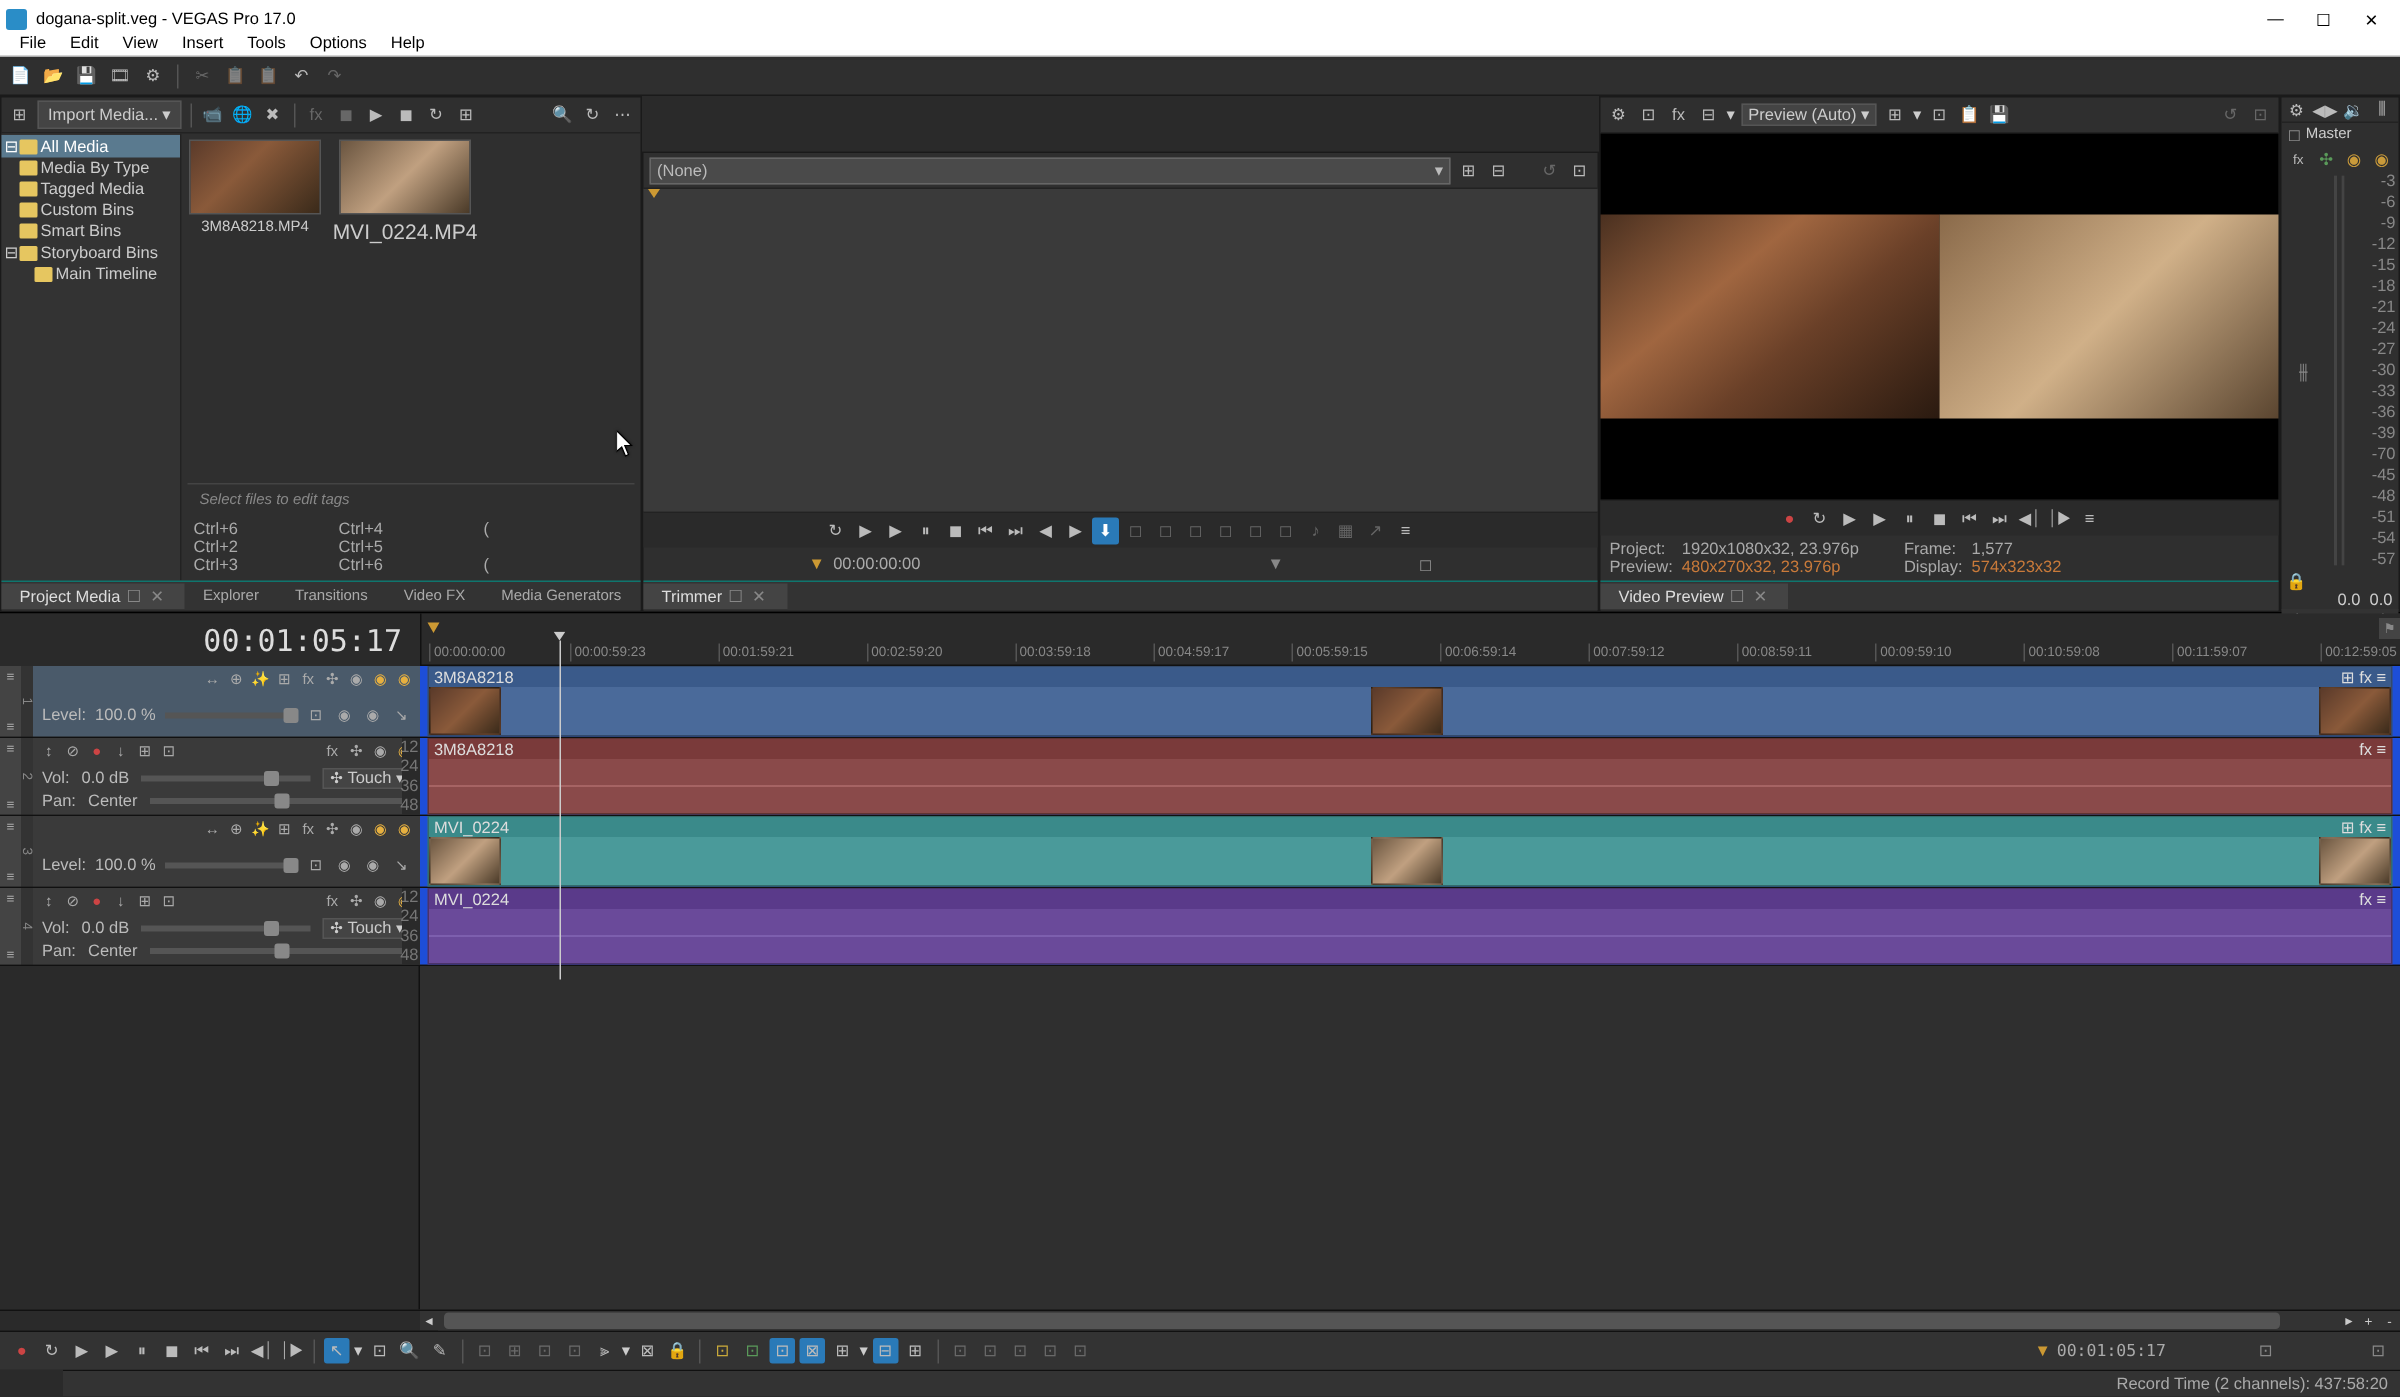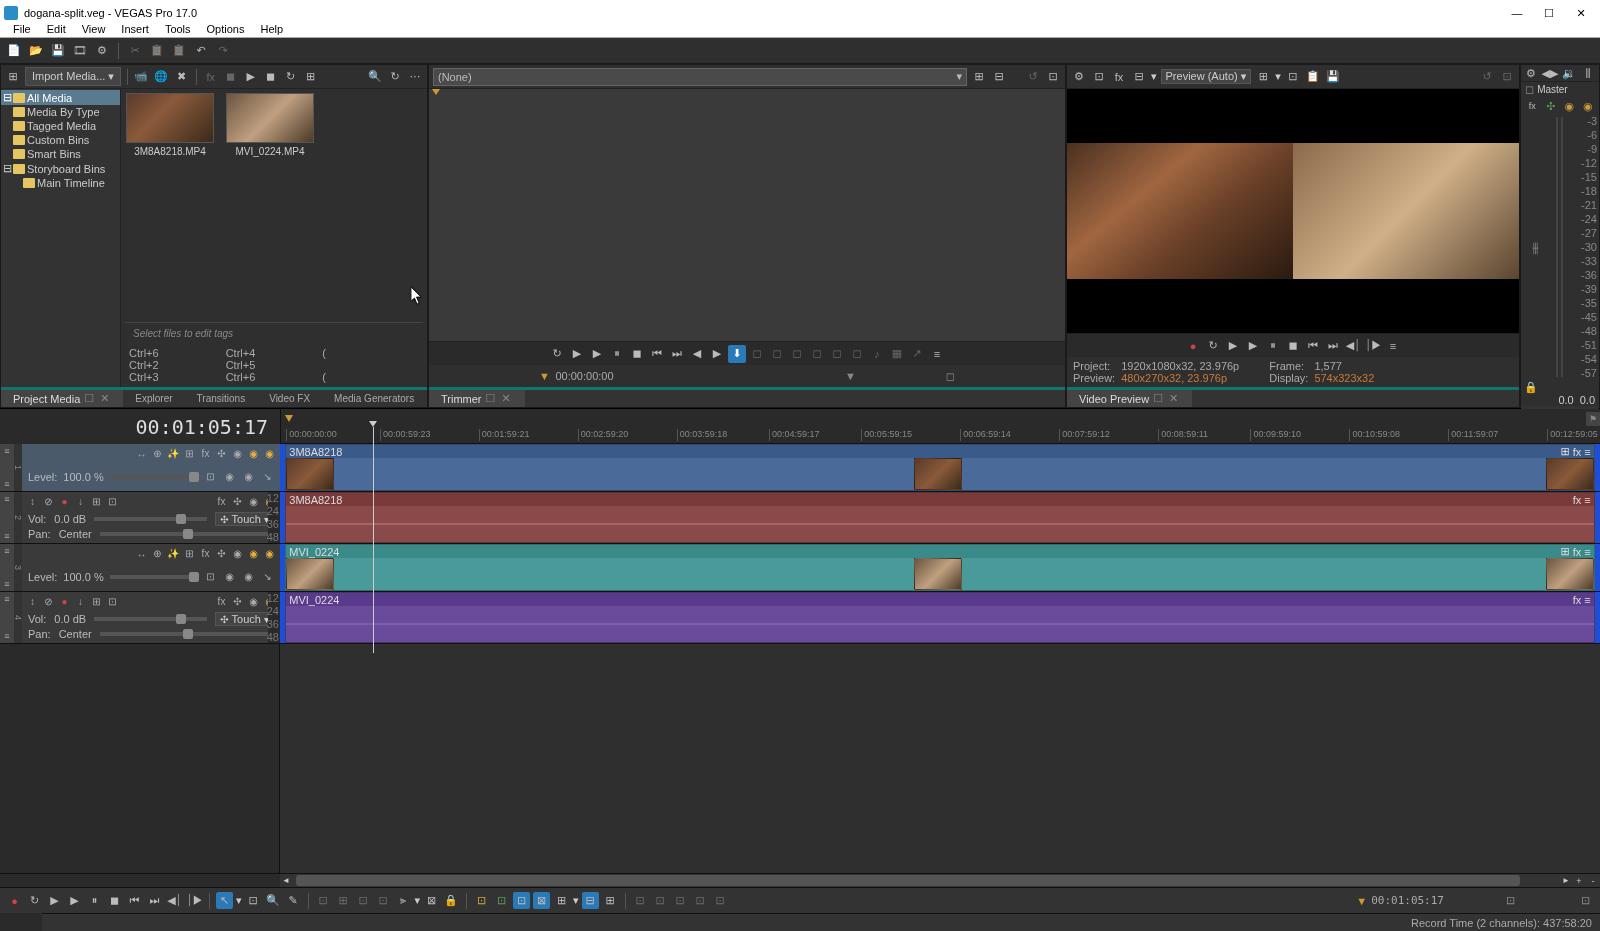--- a/index.html
+++ b/index.html
@@ -23,41 +23,41 @@
 .tree-item { padding: 1px 2px; display: flex; align-items: center; gap: 2px; cursor: pointer; }
 .tree-item.selected { background: #5a7a8f; color: #fff; }
 .folder-ico { width: 12px; height: 10px; background: #e6c660; display: inline-block; border-radius: 1px; }
 .media-content { flex: 1; display: flex; flex-direction: column; }
 .thumbs-row { display: flex; padding: 4px; gap: 10px; }
 .media-thumb { width: 90px; display: flex; flex-direction: column; align-items: center; gap: 3px; cursor: pointer; }
 .thumb-img { width: 88px; height: 50px; background: linear-gradient(135deg,#5a3a2a 0%,#8a5a3a 40%,#3a2a1a 100%); border: 1px solid #555; }
 .tags-area { border-top: 1px solid #444; padding: 4px 8px; margin: 0 4px; }
 .tags-prompt { font-style: italic; color: #888; font-size: 10px; }
 .shortcuts { display: grid; grid-template-columns: 1fr 1fr 1fr; padding: 4px 8px; font-size: 10px; color: #aaa; }
-.trimmer-panel { flex: 1; }
+.trimmer-panel { flex: 1; margin-top: 37px; }
 .trimmer-combo { flex: 1; height: 18px; background: #4a4a4a; border: 1px solid #666; padding: 1px 4px; display: flex; align-items: center; font-size: 10px; color: #bbb; }
 .trimmer-body { flex: 1; background: #3a3a3a; position: relative; }
 .yellow-marker { position: absolute; top: 0; left: 3px; width: 0; height: 0; border-left: 4px solid transparent; border-right: 4px solid transparent; border-top: 6px solid #cc9933; }
 .transport-bar { height: 24px; display: flex; align-items: center; justify-content: center; gap: 2px; background: #2a2a2a; border-top: 1px solid #222; }
 .transport-bar .tb-icon { width: 18px; height: 18px; }
 .tb-icon.accent { background: #2a7ab8; color: #fff; border-radius: 2px; }
 .trimmer-timecode { height: 22px; display: flex; align-items: center; padding: 0 110px; color: #aaa; font-size: 10px; }
 .preview-panel { width: 454px; }
 .preview-body { flex: 1; background: #000; position: relative; display: flex; align-items: center; justify-content: center; }
 .preview-image { width: 100%; height: 56%; display: flex; }
 .preview-image > div { flex: 1; background: linear-gradient(140deg,#4a3020 0%,#a06640 35%,#6a4028 60%,#2a1a10 100%); }
 .preview-info { height: 30px; display: flex; align-items: center; padding: 0 6px; font-size: 10px; color: #aaa; gap: 30px; }
 .info-grid { display: grid; grid-template-columns: auto auto; gap: 0 6px; }
 .info-grid .v1 { color: #aaa; }
 .info-grid .v2 { color: #c97a3a; }
 .master-panel { width: 80px; }
 .meter-body { flex: 1; display: flex; }
 .meter-scale { width: 30px; padding: 2px 2px; font-size: 8px; color: #888; display: flex; flex-direction: column; align-items: flex-end; gap: 2px; }
 .meter-readout { height: 18px; display: flex; justify-content: flex-end; padding: 0 4px; gap: 6px; font-size: 9px; color: #ccc; }
-.tabs-row { height: 20px; background: #333; display: flex; align-items: center; border-top: 3px solid #0f766e; }
+.tabs-row { height: 20px; background: #333; display: flex; align-items: center; border-top: 1px solid #0f766e; }
 .tab { padding: 2px 12px; color: #aaa; cursor: pointer; display: flex; align-items: center; gap: 4px; font-size: 10px; }
 .tab.active { background: #444; color: #ddd; }
 .tab .x { color: #888; padding: 0 2px; cursor: pointer; }
 .tab .pin { color: #888; }
 .timeline-area { flex: 1; background: #2a2a2a; display: flex; flex-direction: column; position: relative; }
 .timeline-header { height: 35px; display: flex; }
 .timecode-box { width: 280px; display: flex; align-items: center; justify-content: flex-end; padding-right: 12px; font-size: 20px; color: #ddd; font-family: monospace; }
 .ruler-area { flex: 1; position: relative; border-bottom: 1px solid #111; border-left: 1px solid #111; }
 .ruler-yellow { position: absolute; top: 6px; left: 4px; width: 0; height: 0; border-left: 4px solid transparent; border-right: 4px solid transparent; border-top: 7px solid #cc9933; }
 .ruler-ticks { position: absolute; bottom: 0; left: 0; right: 0; height: 14px; display: flex; }
@@ -205,21 +205,21 @@
           </div>
       </div>
       <div class="media-content">
         <div class="thumbs-row">
           <div class="media-thumb">
             <div class="thumb-img"></div>
             <span style="font-size:10px">3M8A8218.MP4</span>
           </div>
           <div class="media-thumb">
             <div class="thumb-img" style="background:linear-gradient(135deg,#6a5540,#c0a080,#4a3a28)"></div>
-            <span style="font-size:10px">MVI_0224.MP4</span>
+            <span style="font-size:14px">MVI_0224.MP4</span>
           </div>
         </div>
         <div style="flex:1"></div>
         <div class="tags-area">
           <span class="tags-prompt">Select files to edit tags</span>
         </div>
         <div class="shortcuts">
           <span>Ctrl+6</span>
           <span>Ctrl+4</span>
           <span>(</span>
@@ -398,21 +398,21 @@
           <span>-12</span>
           <span>-15</span>
           <span>-18</span>
           <span>-21</span>
           <span>-24</span>
           <span>-27</span>
           <span>-30</span>
           <span>-33</span>
           <span>-36</span>
           <span>-39</span>
-          <span>-35</span>
+          <span>-70</span>
           <span>-45</span>
           <span>-48</span>
           <span>-51</span>
           <span>-54</span>
           <span>-57</span>
       </div>
     </div>
     <div style="height:14px;display:flex;align-items:center;padding:0 3px;font-size:9px;color:#888">
       <span>🔒</span>
     </div>

